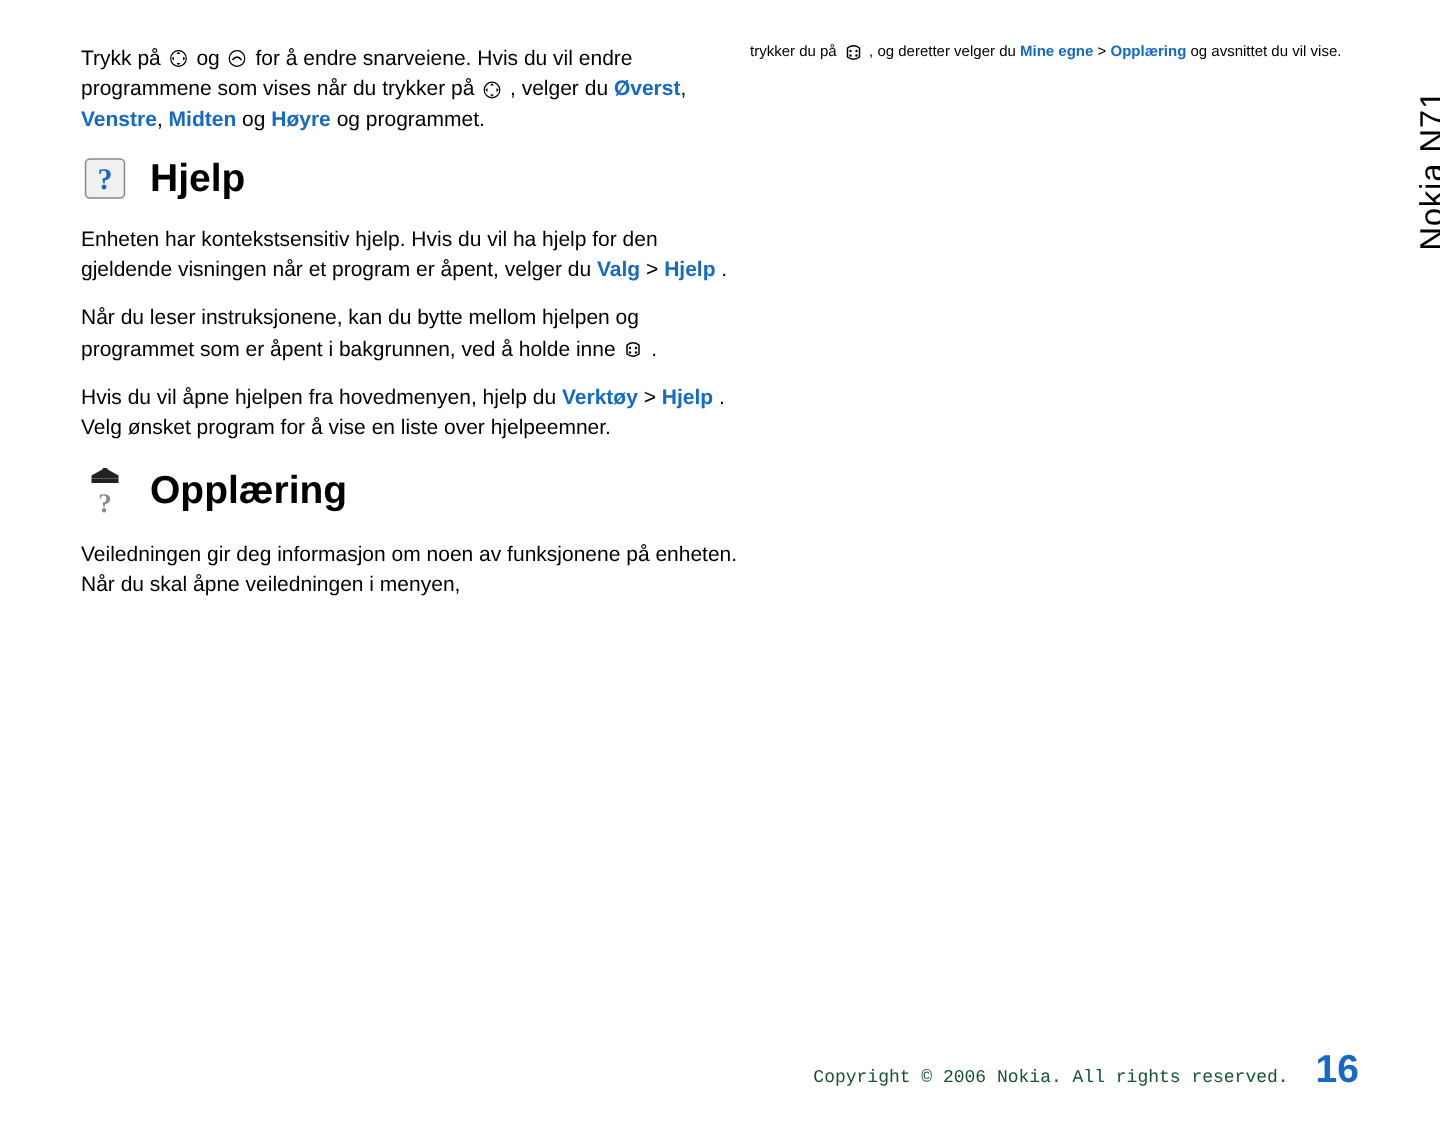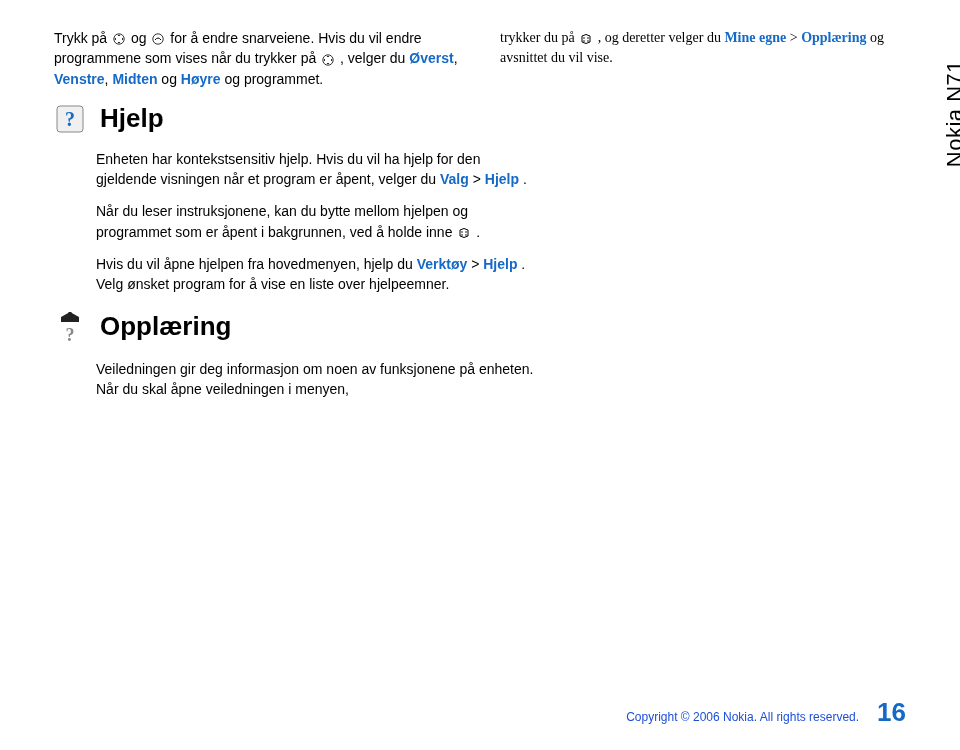--- a/index.html
+++ b/index.html
@@ -16,23 +16,22 @@
     display: flex;
     gap: 40px;
   }
   .col {
     flex: 1;
     font-size: 14px;
     line-height: 1.45;
   }
   .col-right {
     flex: 1;
-    font-size: 14px;
+    font-size: 10px;
     line-height: 1.45;
-    font-family: Liberation Serif, serif;
   }
   .link { color: #1569c7; font-weight: bold; }
   .side-label {
     position: absolute;
     right: 18px;
     top: 60px;
     transform: rotate(-90deg);
     transform-origin: right top;
     font-size: 22px;
     font-weight: normal;
@@ -48,21 +47,20 @@
   .section-title {
     font-size: 26px;
     font-weight: bold;
     color: #000;
   }
   .body-text {
     font-size: 14px;
     line-height: 1.45;
     max-width: 440px;
     margin-bottom: 12px;
-    margin-left: 42px;
   }
   .icon-help {
     width: 32px;
     height: 32px;
     display: flex;
     align-items: center;
     justify-content: center;
   }
   .icon-tutorial {
     width: 32px;
@@ -83,21 +81,22 @@
   .footer {
     position: absolute;
     bottom: 22px;
     right: 54px;
     display: flex;
     align-items: baseline;
     gap: 18px;
   }
   .copyright {
     font-size: 12px;
-    color: #1d4ed8;
+    color: #14532d;
+    font-family: Liberation Mono, monospace;
   }
   .pagenum {
     font-size: 26px;
     font-weight: bold;
     color: #1569c7;
   }
 </style>
 </head>
 <body>
 

